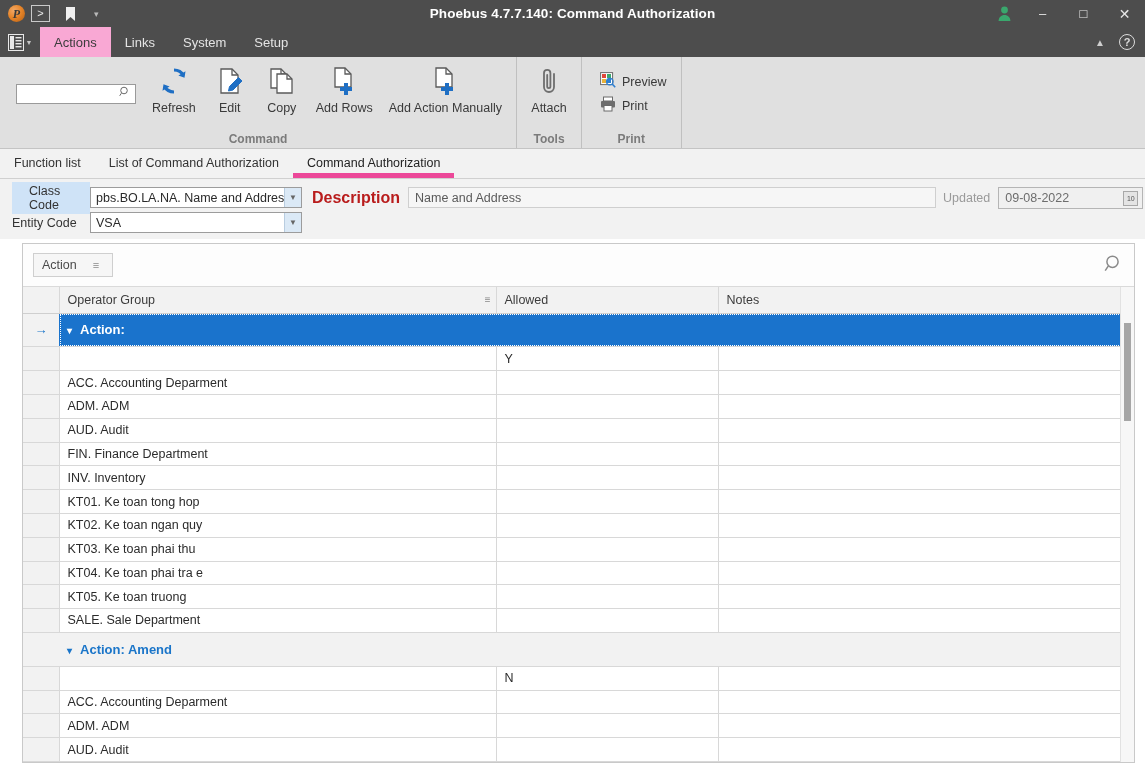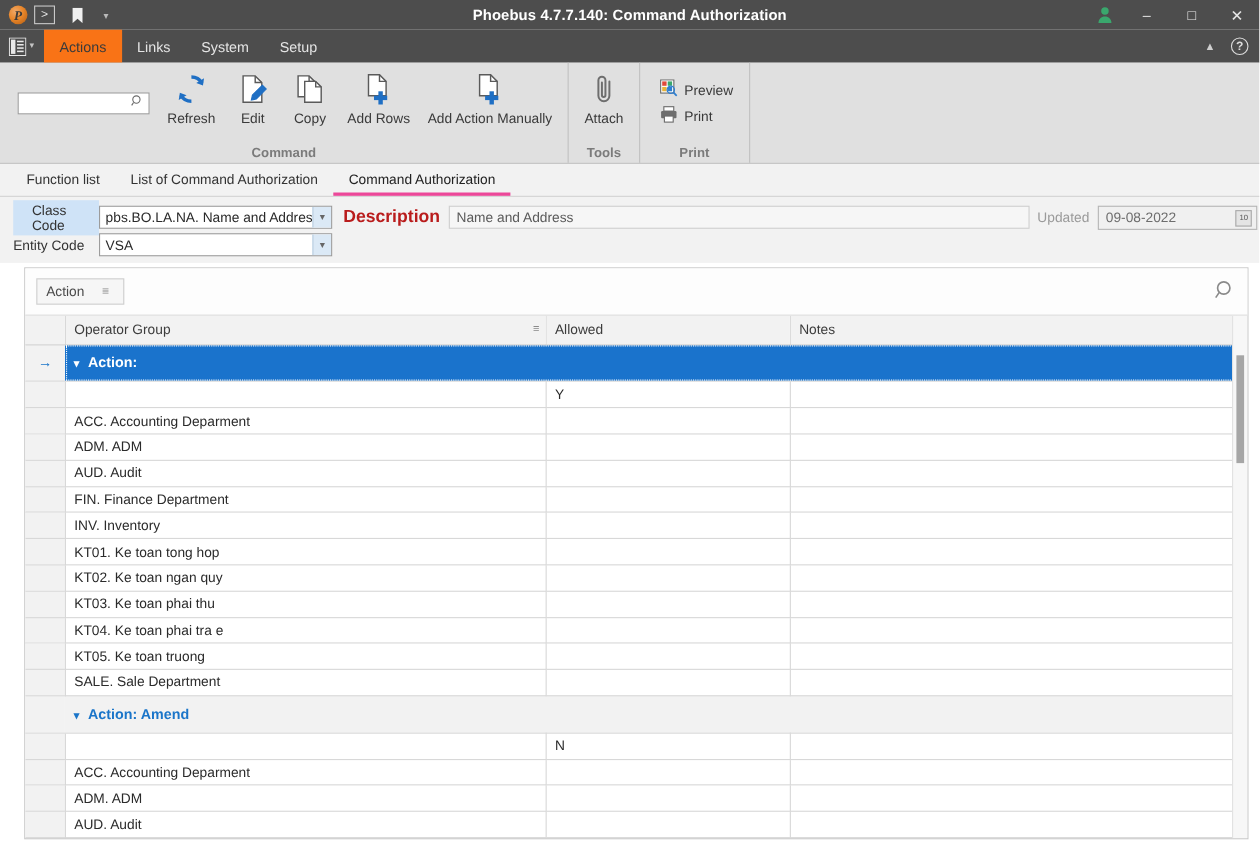--- a/index.html
+++ b/index.html
@@ -63,21 +63,21 @@
     height: 30px; background: #4d4d4d;
     display: flex; align-items: stretch; position: relative;
   }
   .menu-appbtn {
     width: 40px; display: flex; align-items: center; justify-content: center; gap: 2px;
   }
   .menu-item {
     padding: 0 14px; display: flex; align-items: center;
     color: #e4e4e4; font-size: 13px;
   }
-  .menu-item.active { background: #f97316; color: #3b3b3b; }
+  .menu-item.active { background: #f9a8d4; color: #3b3b3b; }
   .menu-right { margin-left: auto; display: flex; align-items: center; padding-right: 10px; gap: 14px; }
   .chev-up { color: #cfcfcf; font-size: 10px; }
   .help-circle {
     width: 16px; height: 16px; border-radius: 50%;
     border: 1.5px solid #dcdcdc; color: #dcdcdc;
     font-size: 11px; font-weight: bold;
     display: flex; align-items: center; justify-content: center; line-height: 1;
   }
 
   
@@ -114,27 +114,27 @@
   .rib-btn-small {
     display: flex; flex-direction: row; align-items: center; gap: 6px;
     padding: 2px 8px; height: 24px;
   }
   .rib-col { display: flex; flex-direction: column; justify-content: center; height: 100%; padding-left: 4px; }
 
   
   .tabstrip {
     height: 30px; background: #f2f2f2;
     border-bottom: 1px solid #d0d0d0;
-    display: flex; align-items: flex-end; padding-left: 10px;
+    display: flex; align-items: flex-end; padding-left: 0;
   }
   .tab {
     padding: 0 14px; height: 29px; line-height: 29px;
     font-size: 12.5px; color: #333; white-space: nowrap;
   }
-  .tab.active { border-bottom: 3px solid #ec4899; color: #222; }
+  .tab.active { border-bottom: 5px solid #ec4899; color: #222; }
 
   
   .formarea { background: #f2f2f2; padding: 6px 0 4px 0; }
   .formrow { display: flex; align-items: center; height: 25px; padding-left: 12px; }
   .lbl { font-size: 12.5px; color: #333; }
   .lbl.hl { background: #cfe3f7; padding: 2px 17px; }
   .lbl-classcode { width: 78px; }
   .lbl-entity { width: 78px; }
   .combo {
     width: 212px; height: 21px; background: #fff;

